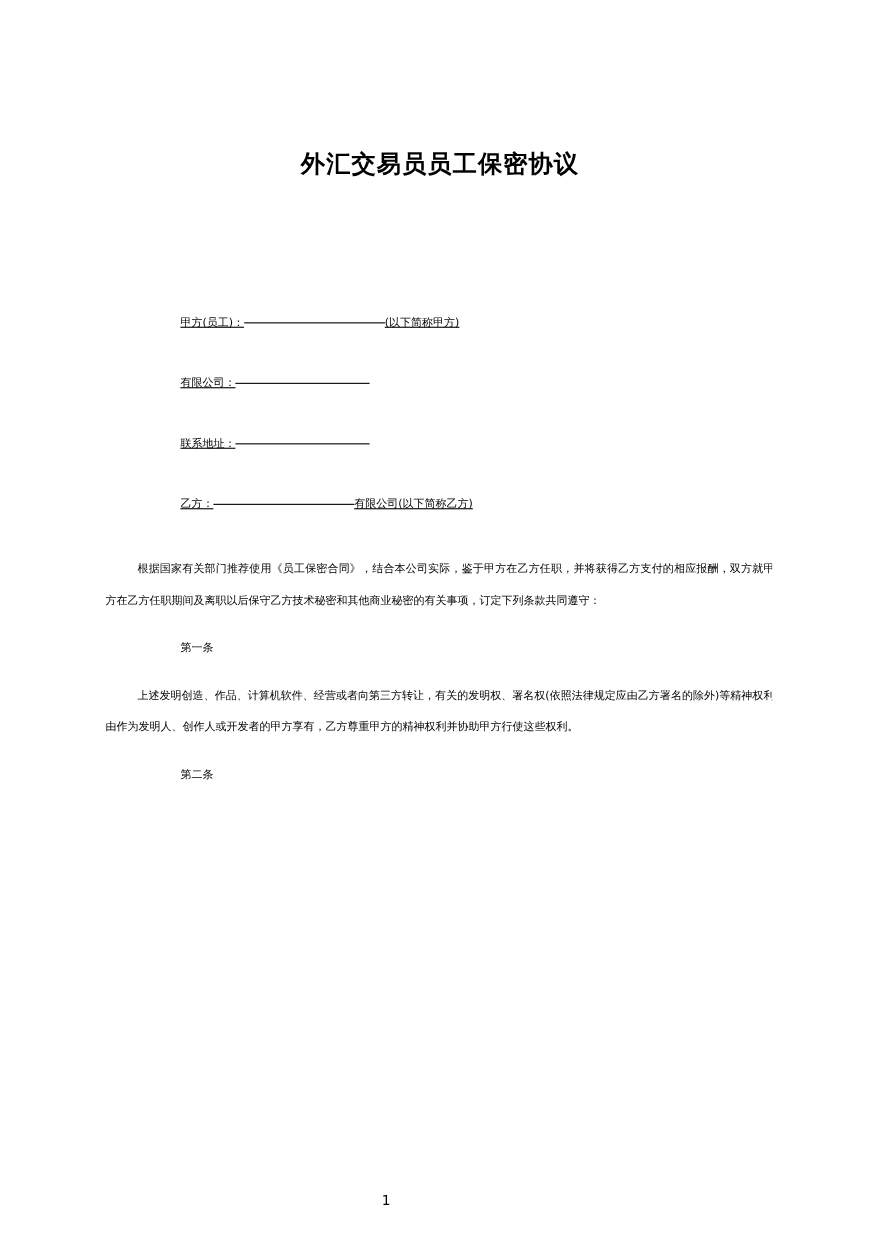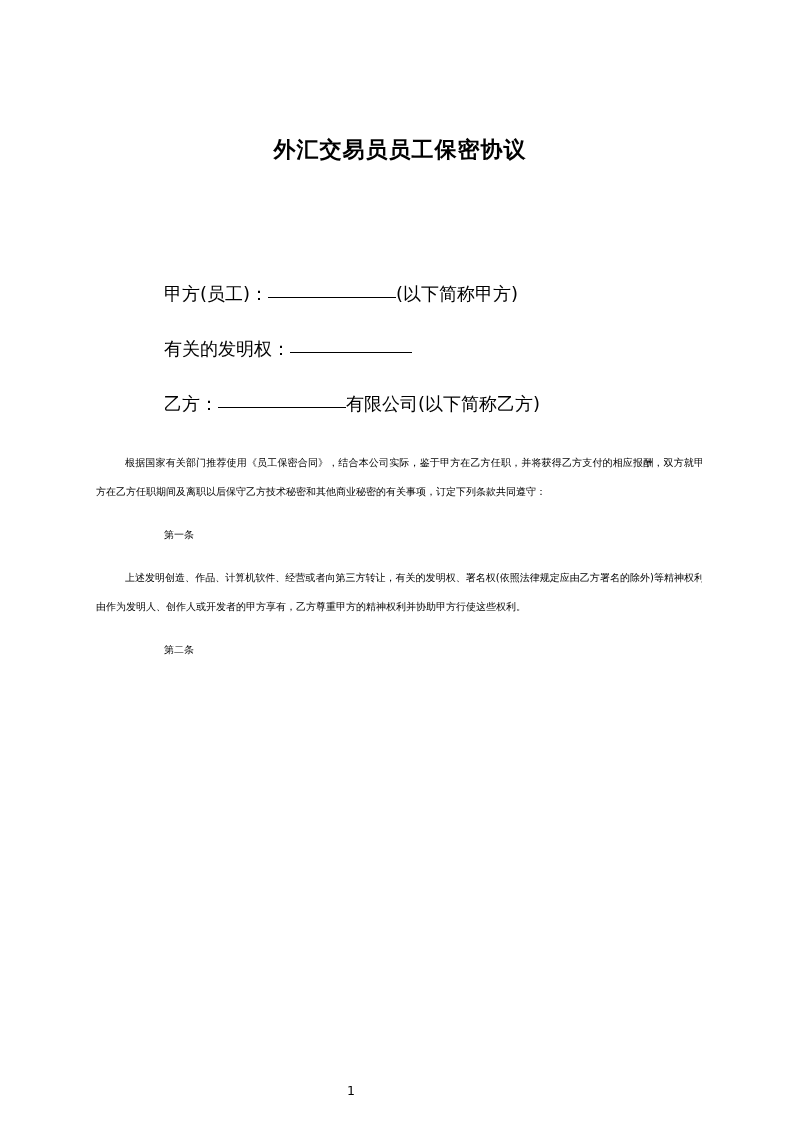--- a/index.html
+++ b/index.html
@@ -31,25 +31,26 @@
     font-size: 22px;
     font-weight: bold;
     letter-spacing: 1px;
     margin-top: 135px;
     line-height: 30px;
   }
   .party-block {
     margin-top: 118px;
   }
   .party-line {
-    font-size: 18px;
+    font-size: 10px;
     line-height: 22px;
     margin-bottom: 33px;
     text-indent: 68px;
     white-space: nowrap;
+    text-decoration: underline;
   }
   .blank {
     display: inline-block;
     border-bottom: 1px solid #000;
     width: 128px;
     vertical-align: 2px;
   }
   .blank.short {
     width: 122px;
   }
@@ -83,22 +84,23 @@
 
 <div class="page">
   <div class="content">
 
     <div class="doc-title">外汇交易员员工保密协议</div>
 
     <div class="party-block">
 
       <div class="party-line"><span>甲方(员工)：</span><span class="blank"></span><span>(以下简称甲方)</span></div>
 
-      <div class="party-line"><span>有关的发明权：</span><span class="blank short"></span><span></span></div>
+      <div class="party-line"><span>有限公司：</span><span class="blank short"></span><span></span></div>
 
+      <div class="party-line"><span>联系地址：</span><span class="blank short"></span><span></span></div>
 
       <div class="party-line"><span>乙方：</span><span class="blank"></span><span>有限公司(以下简称乙方)</span></div>
 
     </div>
 
     <p class="body-text first-para">根据国家有关部门推荐使用《员工保密合同》，结合本公司实际，鉴于甲方在乙方任职，并将获得乙方支付的相应报酬，双方就甲方在乙方任职期间及离职以后保守乙方技术秘密和其他商业秘密的有关事项，订定下列条款共同遵守：</p>
 
     <p class="clause-head">第一条</p>
 
 

